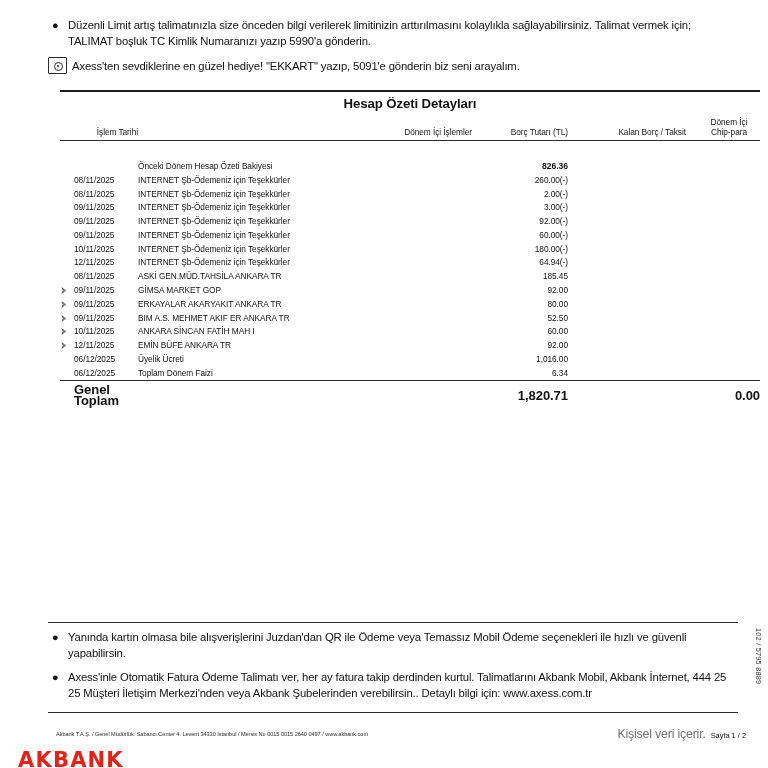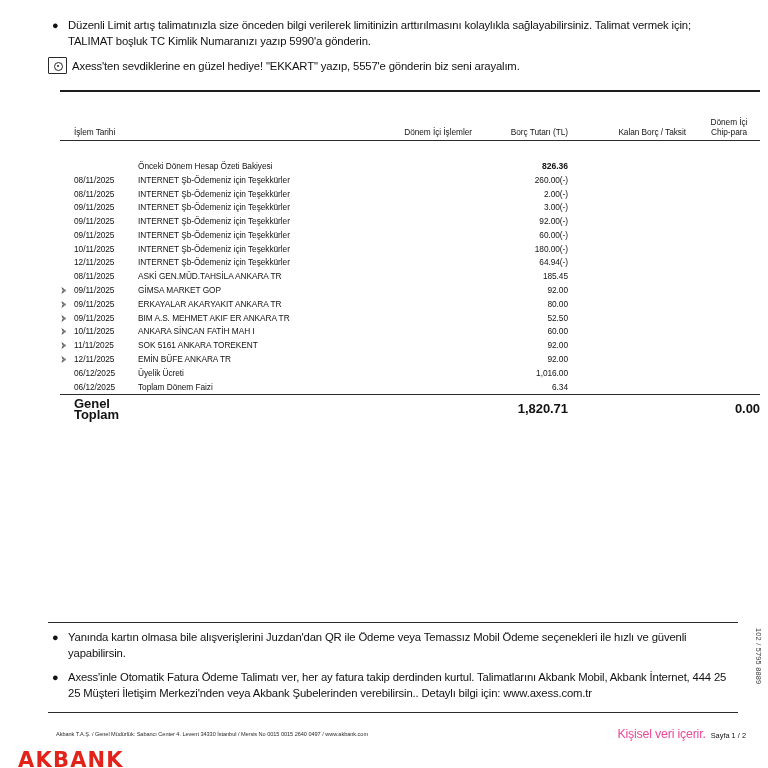--- a/index.html
+++ b/index.html
@@ -129,21 +129,21 @@
     vertical-align: middle;
     line-height: 11px;
   }
   .c-icon   { width: 12px; }
   .c-date   { width: 64px; }
   .c-desc   { }
   .c-amt    { width: 96px; text-align: right; padding-right: 22px !important; }
   .c-kalan  { width: 96px; text-align: right; padding-right: 12px !important; }
   .c-chip   { width: 62px; text-align: right; }
 
-  th.c-date  { text-align: left; padding-left: 2px; }
+  th.c-date  { text-align: right; padding-left: 2px; }
   th.c-desc  { text-align: right; }
   th.c-amt   { text-align: right; }
   th.c-kalan { text-align: right; }
   th.c-chip  { text-align: center; line-height: 9.5px; }
 
   td.c-date { padding-left: 2px; }
 
   .row-prev td { padding-top: 20px; margin-top: 28px; }
   .amt-bold { font-weight: bold; font-size: 8.6px; }
   .desc-card { font-weight: bold; font-size: 8.5px; padding-top: 4px !important; }
@@ -214,21 +214,21 @@
   .footer-right {
     position: absolute;
     right: 22px;
     top: 727px;
     display: flex;
     align-items: baseline;
     gap: 5px;
   }
   .kisisel {
     font-size: 12.4px;
-    color: #ec4899;
+    color: #737373;
     letter-spacing: -0.2px;
   }
   .sayfa {
     font-size: 7.4px;
     color: #121212;
     text-align: center;
   }
 
   
   .logo {
@@ -247,25 +247,26 @@
 
 <div class="page">
 
   <div class="promo">
     <div class="promo-line">
       <span class="bullet">●</span>
       <span class="promo-text">Düzenli Limit artış talimatınızla size önceden bilgi verilerek limitinizin arttırılmasını kolaylıkla sağlayabilirsiniz. Talimat vermek için; TALIMAT boşluk TC Kimlik Numaranızı yazıp 5990'a gönderin.</span>
     </div>
     <div class="promo-icon-line">
       <span class="boxicon"></span>
-      <span>Axess'ten sevdiklerine en güzel hediye! "EKKART" yazıp, 5557'e gönderin biz seni arayalım.</span>
+      <span>Axess'ten sevdiklerine en güzel hediye! "EKKART" yazıp, 5091'e gönderin biz seni arayalım.</span>
     </div>
   </div>
 
   <div class="rule-top"></div>
+  <div class="section-title">Hesap Özeti Detayları</div>
 
   <table class="tbl">
     <thead>
       <tr>
         <th class="c-icon"></th>
         <th class="c-date">İşlem Tarihi</th>
         <th class="c-desc">Dönem İçi İşlemler</th>
         <th class="c-amt">Borç Tutarı (TL)</th>
         <th class="c-kalan">Kalan Borç / Taksit</th>
         <th class="c-chip">
@@ -414,36 +415,20 @@
         <tr>
           <td class="c-icon">
             <svg class="wave" viewBox="0 0 16 16" aria-hidden="true">
               <g fill="none" stroke="#2b2b2b" stroke-width="1.5" stroke-linecap="round">
                 <path d="M4 3.2 A7.5 7.5 0 0 1 4 12.8"></path>
                 <path d="M6.6 5 A4.8 4.8 0 0 1 6.6 11"></path>
                 <path d="M9.2 6.8 A2.2 2.2 0 0 1 9.2 9.2"></path>
               </g>
             </svg>
           </td>
-          <td class="c-date">11/11/2025</td>
-          <td class="c-desc">SOK 5161 ANKARA TOREKENT</td>
-          <td class="c-amt">92.00</td>
-          <td class="c-kalan"></td>
-          <td class="c-chip"></td>
-        </tr>
-        <tr>
-          <td class="c-icon">
-            <svg class="wave" viewBox="0 0 16 16" aria-hidden="true">
-              <g fill="none" stroke="#2b2b2b" stroke-width="1.5" stroke-linecap="round">
-                <path d="M4 3.2 A7.5 7.5 0 0 1 4 12.8"></path>
-                <path d="M6.6 5 A4.8 4.8 0 0 1 6.6 11"></path>
-                <path d="M9.2 6.8 A2.2 2.2 0 0 1 9.2 9.2"></path>
-              </g>
-            </svg>
-          </td>
           <td class="c-date">12/11/2025</td>
           <td class="c-desc">EMİN BÜFE                ANKARA       TR</td>
           <td class="c-amt">92.00</td>
           <td class="c-kalan"></td>
           <td class="c-chip"></td>
         </tr>
         <tr>
           <td class="c-icon"></td>
           <td class="c-date">06/12/2025</td>
           <td class="c-desc">Üyelik Ücreti</td>

